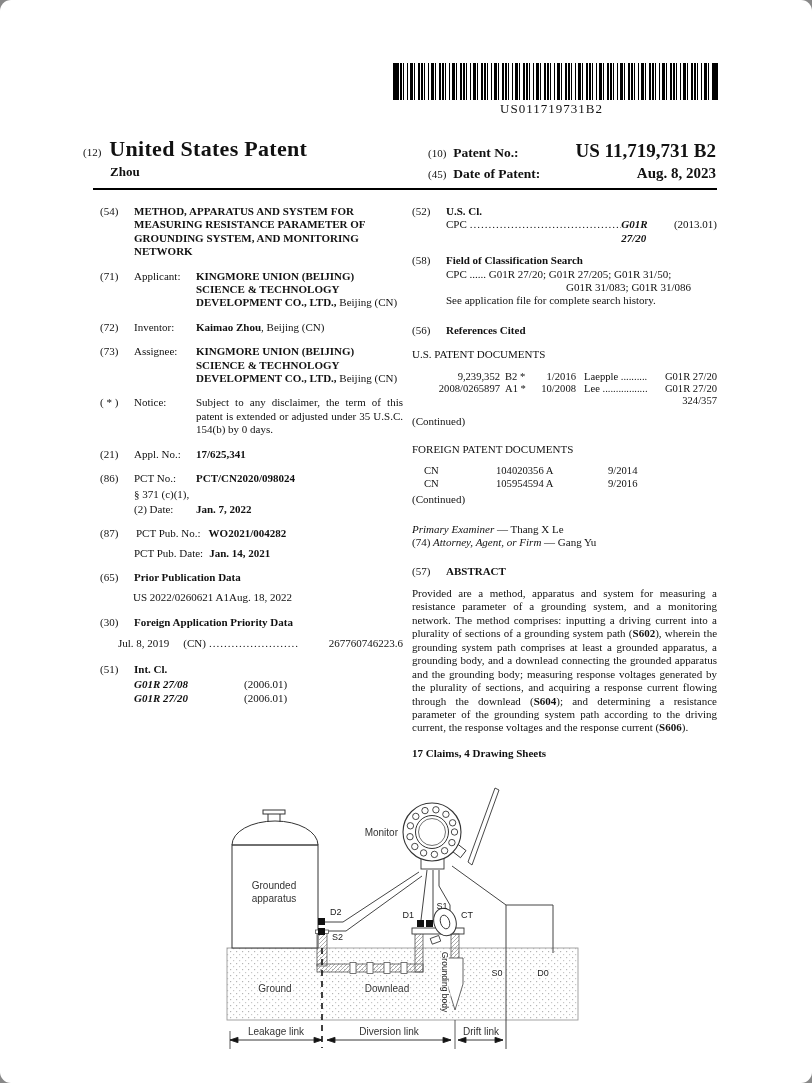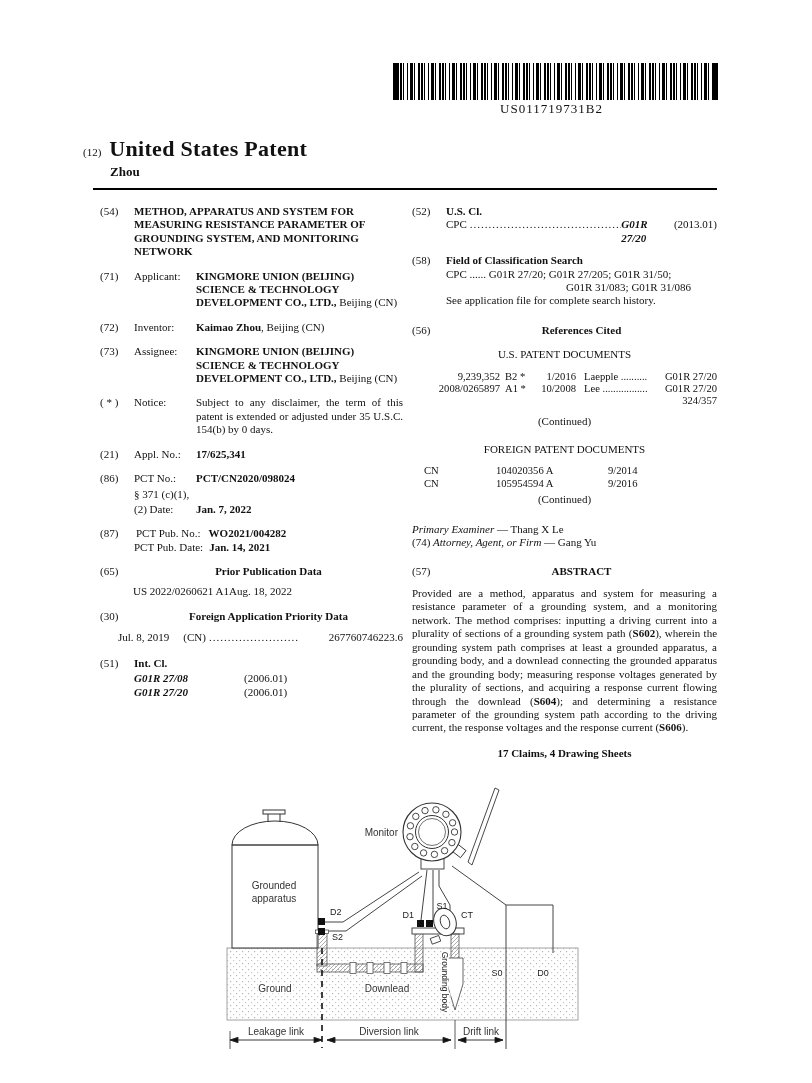--- a/index.html
+++ b/index.html
@@ -1,17 +1,17 @@
 <!DOCTYPE html>
 <html><head>
 <meta charset="utf-8">
 <style>
   html,body{margin:0;padding:0;background:#888;}
   .page{position:relative;width:812px;height:1083px;background:#fff;color:#111;
-        font-family:"Liberation Serif",serif;overflow:hidden;}
+        font-family:"Liberation Serif",serif;overflow:hidden;border-radius:11px;}
   
   .barcode{position:absolute;left:393px;top:63px;width:317px;height:37px;
     border-left:4px solid #000;border-right:4px solid #000;
     background:repeating-linear-gradient(90deg,
       #000 0 2px,#fff 2px 3px,#000 3px 5px,#fff 5px 6px,#000 6px 7px,#fff 7px 10px,
       #000 10px 11px,#fff 11px 13px,#000 13px 16px,#fff 16px 17px,#000 17px 18px,#fff 18px 21px);}
   .barcode-text{position:absolute;left:393px;top:101px;width:317px;text-align:center;
     font-size:13px;letter-spacing:1px;}
   
   .hdr-tag{font-size:11px;}
@@ -30,21 +30,21 @@
   .col{position:absolute;top:205px;font-size:11px;line-height:13.4px;}
   .col-left{left:100px;width:303px;}
   .col-right{left:412px;width:305px;}
   .row{display:grid;grid-template-columns:34px 62px 1fr;margin-bottom:11px;}
   .row2{display:grid;grid-template-columns:34px 1fr;margin-bottom:11px;}
   .tagc{font-size:11px;}
   .b{font-weight:bold;}
   .bi{font-weight:bold;font-style:italic;}
   .it{font-style:italic;}
   .just{text-align:justify;}
-  .center{text-align:center;}
+  .center{}
   .flexline{display:flex;align-items:baseline;}
   .lead{flex:1 1 auto;min-width:0;overflow:hidden;white-space:nowrap;padding:0 3px;letter-spacing:1px;}
   .subrow{display:grid;grid-template-columns:34px 62px 1fr;margin-bottom:2px;}
   .pubflex{display:flex;gap:6px;margin-bottom:11px;}
   
   .ref-row{display:grid;grid-template-columns:88px 32px 44px 1fr 70px;line-height:12.2px;font-size:10.6px;}
   .ref-num{text-align:right;}
   .ref-kind{padding-left:5px;}
   .ref-date{text-align:right;}
   .ref-name{padding-left:8px;white-space:nowrap;overflow:hidden;}
@@ -67,20 +67,32 @@
   <div class="barcode"></div>
   <div class="barcode-text">US011719731B2</div>
 
   <div class="h-left">
     <div class="t1">
       <span class="hdr-tag">(12)</span>
       <span class="big">United States Patent</span>
     </div>
     <div class="who">Zhou</div>
   </div>
+  <div class="h-right">
+    <div class="line">
+      <span class="hdr-tag">(10)</span>
+      <span class="lbl">Patent No.:</span>
+      <span class="val v-big">US 11,719,731 B2</span>
+    </div>
+    <div class="line">
+      <span class="hdr-tag">(45)</span>
+      <span class="lbl">Date of Patent:</span>
+      <span class="val v-date">Aug. 8, 2023</span>
+    </div>
+  </div>
   <div class="hr-rule"></div>
 
   <div class="col col-left">
 
     <div class="row2">
       <span class="tagc">(54)</span>
       <span class="b">METHOD, APPARATUS AND SYSTEM FOR MEASURING RESISTANCE PARAMETER OF GROUNDING SYSTEM, AND MONITORING NETWORK</span>
     </div>
 
     <div class="row">
@@ -123,21 +135,21 @@
       <span></span>
       <span>§ 371 (c)(1),</span>
       <span></span>
     </div>
     <div class="row">
       <span></span>
       <span>(2) Date:</span>
       <span class="b">Jan. 7, 2022</span>
     </div>
 
-    <div class="pubflex" style="margin-bottom:0;gap:8px;">
+    <div class="pubflex" style="margin-bottom:6px;gap:8px;">
       <span class="tagc" style="width:28px;">(87)</span>
       <span>PCT Pub. No.:</span>
       <span class="b">WO2021/004282</span>
     </div>
     <div class="pubflex">
       <span style="width:28px;"></span>
       <span>PCT Pub. Date:</span>
       <span class="b">Jan. 14, 2021</span>
     </div>
 

